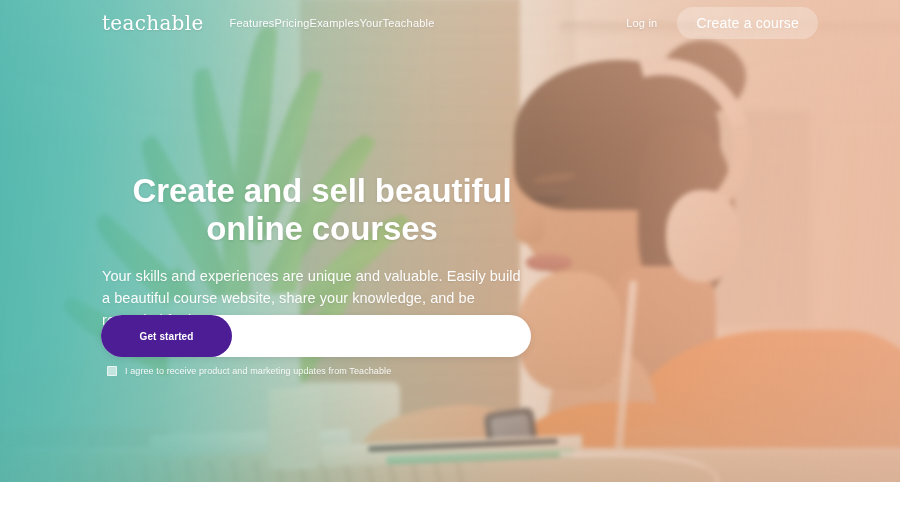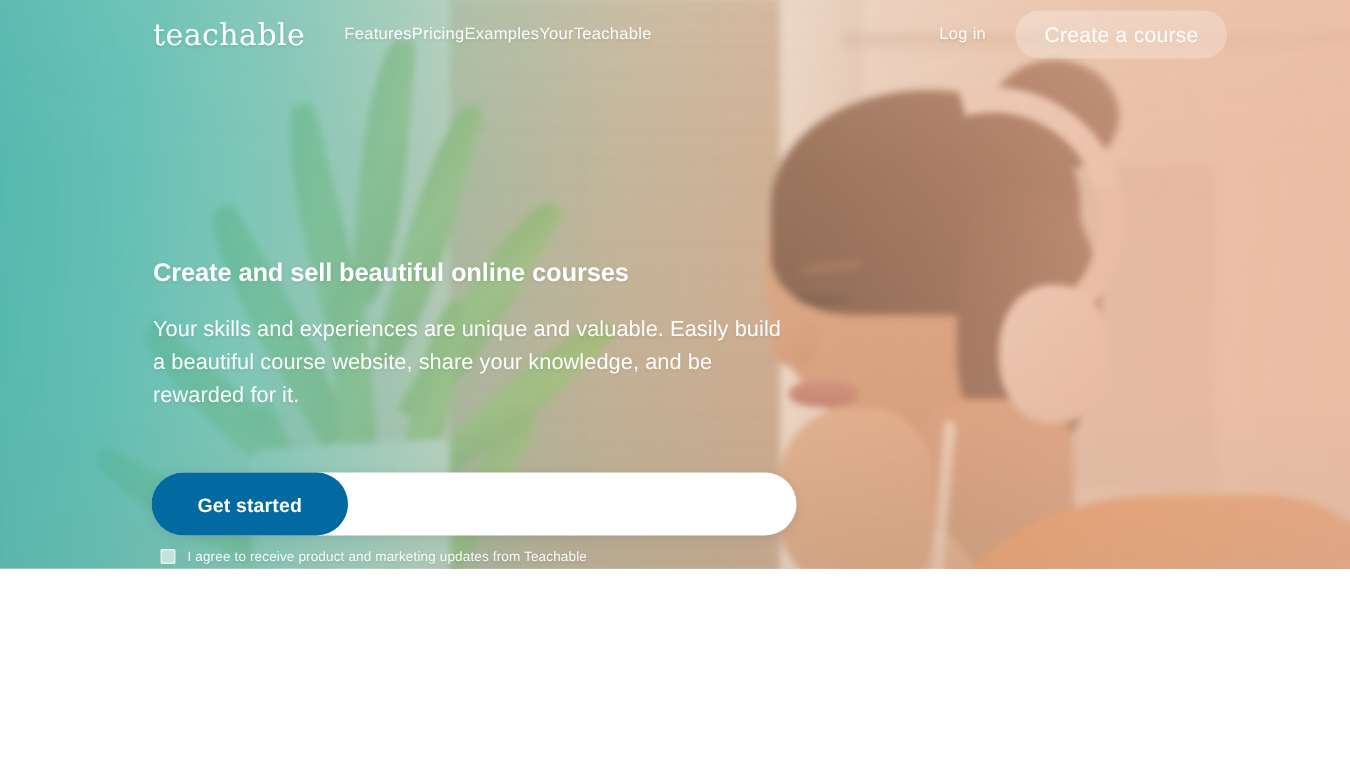--- a/index.html
+++ b/index.html
@@ -8,21 +8,21 @@
     width: 900px;
     height: 508px;
     overflow: hidden;
     background: #fff;
     font-family: "Liberation Sans", sans-serif;
   }
 
   .hero {
     position: relative;
     width: 900px;
-    height: 379px;
+    height: 482px;
     overflow: hidden;
     background: #cfd7cd;
     padding-left: 12px;
   }
 
   
   .photo {
     position: absolute;
     inset: 0;
     overflow: hidden;
@@ -407,27 +407,28 @@
   }
 
   
   .hero-copy {
     position: absolute;
     left: 102px;
     top: 172px;
     width: 440px;
   }
   .headline {
-    font-size: 17px;
+    font-size: 33px;
     font-weight: bold;
     color: #ffffff;
     letter-spacing: -0.1px;
     line-height: 1.15;
     margin-bottom: 17px;
     text-shadow: 0 1px 3px rgba(0,0,0,.10);
+    text-align: center;
   }
   .subhead {
     font-size: 14.5px;
     color: rgba(255,255,255,0.97);
     line-height: 1.52;
     letter-spacing: .05px;
     width: 425px;
     text-shadow: 0 1px 2px rgba(0,0,0,.08);
   }
 
@@ -455,24 +456,24 @@
     padding: 0 22px;
     height: 100%;
     border-radius: 21px 0 0 21px;
   }
   .email-input::placeholder { color: #a7abaf; }
   .get-started {
     height: 42px;
     min-width: 131px;
     border: none;
     border-radius: 21px;
-    background: #0369a1;
+    background: #4c1d95;
     color: #ffffff;
     font-family: "Liberation Sans", sans-serif;
-    font-size: 13px;
+    font-size: 10px;
     font-weight: bold;
     letter-spacing: .1px;
     cursor: pointer;
   }
 
   
   .consent {
     position: absolute;
     left: 107px;
     top: 366px;

